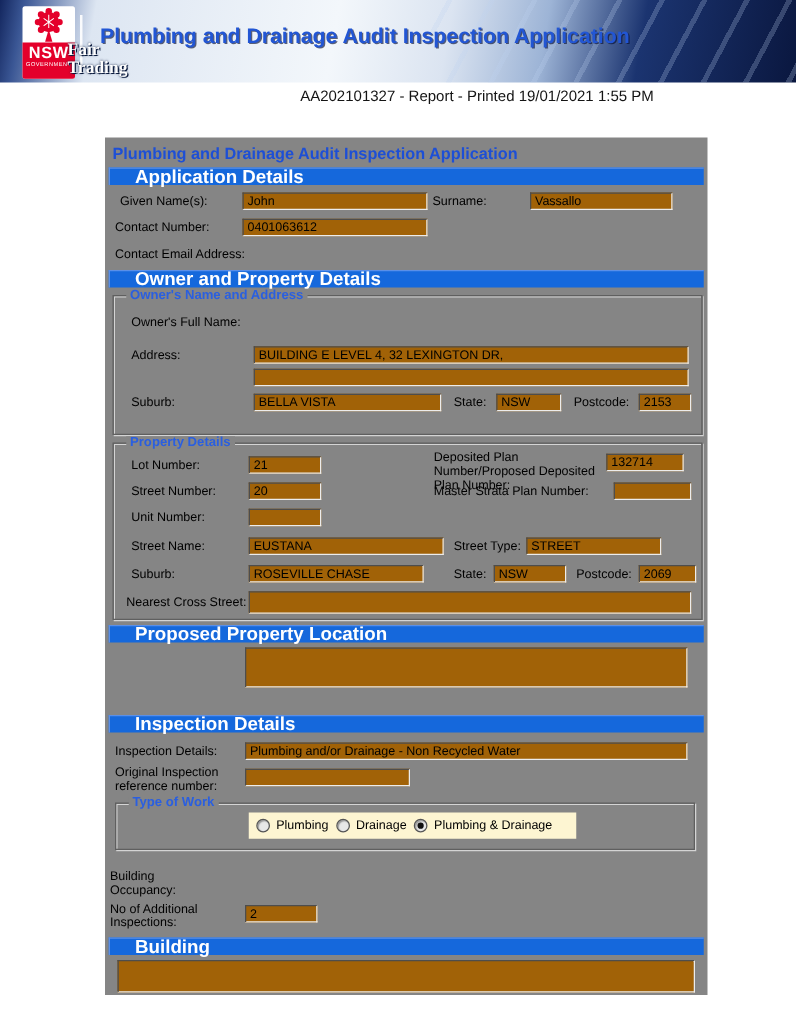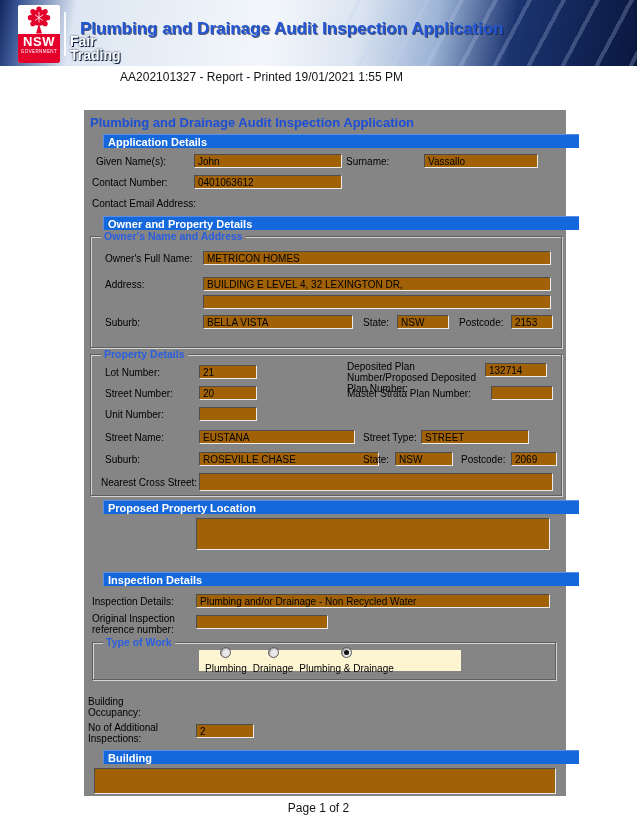--- a/index.html
+++ b/index.html
@@ -12,46 +12,46 @@
   .banner .waves{position:absolute;right:0;top:0;width:46%;height:100%;
     background:repeating-linear-gradient(118deg,rgba(255,255,255,0) 0 12px,rgba(190,210,240,.55) 12px 16px,rgba(255,255,255,0) 16px 30px);
     opacity:.45;}
   .logo-box{position:absolute;left:18px;top:5px;width:42px;height:58px;background:#fff;border-radius:2px;
     display:flex;flex-direction:column;align-items:center;}
   .logo-box svg{width:30px;height:28px;margin-top:1px;}
   .logo-red{width:42px;flex:1;background:#e4002b;color:#fff;text-align:center;border-radius:0 0 2px 2px;}
   .logo-nsw{font-weight:bold;font-size:13px;line-height:15px;letter-spacing:.5px;}
   .logo-gov{font-size:4.5px;line-height:6px;letter-spacing:.4px;}
   .logo-divider{position:absolute;left:64px;top:12px;width:2px;height:44px;background:#fff;opacity:.9;}
-  .agency{position:absolute;left:70px;top:34px;color:#fff;font-weight:bold;font-size:14px;line-height:14px;
-    text-shadow:1px 1px 0 #0a1a3d,0 0 2px #0a1a3d;}
+  .agency{position:absolute;left:54px;top:34px;color:#fff;font-weight:bold;font-size:14px;line-height:14px;
+    text-shadow:1px 1px 0 #0a1a3d,0 0 2px #0a1a3d;font-family:Liberation Serif, serif;}
   .banner-title{position:absolute;left:80px;top:19px;width:470px;color:#2256d4;font-weight:bold;font-size:17px;
     text-shadow:1px 1px 0 rgba(8,16,50,.65);white-space:nowrap;}
 
-  .report-line{position:absolute;left:0;top:70px;width:523px;text-align:center;font-size:12px;color:#141414;}
+  .report-line{position:absolute;left:0;top:70px;width:523px;text-align:right;font-size:12px;color:#141414;}
 
   
   .panel{position:absolute;left:84px;top:110px;width:482px;height:686px;background:#858585;}
   .panel-title{position:absolute;left:6px;top:5px;font-size:13px;font-weight:bold;color:#1d4fd6;white-space:nowrap;}
-  .bar{position:absolute;left:19px;width:476px;height:14px;background:#1568dc;color:#fff;
-    font-weight:bold;font-size:11px;line-height:14px;padding-left:4px;box-sizing:border-box;
+  .bar{position:absolute;left:3px;width:476px;height:14px;background:#1568dc;color:#fff;
+    font-weight:bold;font-size:15px;line-height:14px;padding-left:20px;box-sizing:border-box;
     border-top:1px solid #5a8fe8;border-left:1px solid #5a8fe8;}
   .lbl{position:absolute;font-size:10px;line-height:11px;color:#000;}
   .fld{position:absolute;background:#a16207;border:1px solid;border-color:#4d4d4d #ececec #ececec #4d4d4d;
     height:14px;line-height:13px;font-size:10px;color:#000;padding:0 3px;box-sizing:border-box;
     overflow:hidden;white-space:nowrap;}
   .area{height:auto;}
   .grp{position:absolute;border:1px solid #5f5f5f;box-shadow:1px 1px 0 #d4d4d4, inset 1px 1px 0 #d4d4d4;}
   .grp-label{position:absolute;top:-6px;left:10px;background:#858585;color:#2a5fe0;font-weight:bold;
     font-size:10.5px;line-height:11px;padding:0 3px;}
 
   
   .work-strip{position:absolute;left:106px;top:7px;width:262px;height:21px;background:#fdf5d2;
     display:flex;align-items:center;gap:6px;padding:0 6px;box-sizing:border-box;}
-  .radio{display:flex;align-items:center;gap:5px;flex-direction:column;}
+  .radio{display:flex;align-items:center;gap:5px;}
   .radio .circ{width:9px;height:9px;border-radius:50%;background:#e8e8e8;border:1px solid #555;
     box-shadow:inset 1px 1px 1px #999;position:relative;}
   .radio.sel .circ::after{content:"";position:absolute;left:2px;top:2px;width:5px;height:5px;border-radius:50%;background:#111;}
   .radio .rlbl{font-size:10px;color:#000;}
 
   .footer{position:absolute;left:0;top:801px;width:637px;text-align:center;font-size:12px;color:#141414;}
 </style>
 </head>
 <body>
 
@@ -101,21 +101,20 @@
     <div class="fld" style="left:340px;top:44px;width:114px">Vassallo</div>
     <div class="lbl" style="left:8px;top:67px">Contact Number:</div>
     <div class="fld" style="left:110px;top:65px;width:148px">0401063612</div>
     <div class="lbl" style="left:8px;top:88px">Contact Email Address:</div>
 
     <div class="bar" style="top:106px">Owner and Property Details</div>
 
     <div class="grp" style="left:6px;top:126px;width:470px;height:110px">
       <div class="grp-label">Owner's Name and Address</div>
       <div class="lbl" style="left:14px;top:16px">Owner's Full Name:</div>
-      <div class="fld" style="left:112px;top:14px;width:348px">METRICON HOMES</div>
       <div class="lbl" style="left:14px;top:42px">Address:</div>
       <div class="fld" style="left:112px;top:40px;width:348px">BUILDING E LEVEL 4, 32 LEXINGTON DR,</div>
       <div class="fld" style="left:112px;top:58px;width:348px"></div>
       <div class="lbl" style="left:14px;top:80px">Suburb:</div>
       <div class="fld" style="left:112px;top:78px;width:150px">BELLA VISTA</div>
       <div class="lbl" style="left:272px;top:80px">State:</div>
       <div class="fld" style="left:306px;top:78px;width:52px">NSW</div>
       <div class="lbl" style="left:368px;top:80px">Postcode:</div>
       <div class="fld" style="left:420px;top:78px;width:42px">2153</div>
     </div>
@@ -130,21 +129,21 @@
       <div class="fld" style="left:108px;top:31px;width:58px">20</div>
       <div class="lbl" style="left:256px;top:33px;width:140px">Master Strata Plan Number:</div>
       <div class="fld" style="left:400px;top:31px;width:62px"></div>
       <div class="lbl" style="left:14px;top:54px">Unit Number:</div>
       <div class="fld" style="left:108px;top:52px;width:58px"></div>
       <div class="lbl" style="left:14px;top:77px">Street Name:</div>
       <div class="fld" style="left:108px;top:75px;width:156px">EUSTANA</div>
       <div class="lbl" style="left:272px;top:77px">Street Type:</div>
       <div class="fld" style="left:330px;top:75px;width:108px">STREET</div>
       <div class="lbl" style="left:14px;top:99px">Suburb:</div>
-      <div class="fld" style="left:108px;top:97px;width:180px">ROSEVILLE CHASE</div>
+      <div class="fld" style="left:108px;top:97px;width:140px">ROSEVILLE CHASE</div>
       <div class="lbl" style="left:272px;top:99px">State:</div>
       <div class="fld" style="left:304px;top:97px;width:58px">NSW</div>
       <div class="lbl" style="left:370px;top:99px">Postcode:</div>
       <div class="fld" style="left:420px;top:97px;width:46px">2069</div>
       <div class="lbl" style="left:10px;top:122px">Nearest Cross Street:</div>
       <div class="fld" style="left:108px;top:118px;width:354px;height:18px"></div>
     </div>
 
     <div class="bar" style="top:390px">Proposed Property Location</div>
     <div class="fld area" style="left:112px;top:408px;width:354px;height:32px"></div>
@@ -174,14 +173,13 @@
     </div>
 
     <div class="lbl" style="left:4px;top:586px;width:70px">Building Occupancy:</div>
     <div class="lbl" style="left:4px;top:612px;width:90px">No of Additional Inspections:</div>
     <div class="fld" style="left:112px;top:614px;width:58px">2</div>
 
     <div class="bar" style="top:640px">Building</div>
     <div class="fld area" style="left:10px;top:658px;width:462px;height:26px"></div>
   </div>
 
-  <div class="footer">Page 1 of 2</div>
 </div>
 
 </body></html>

